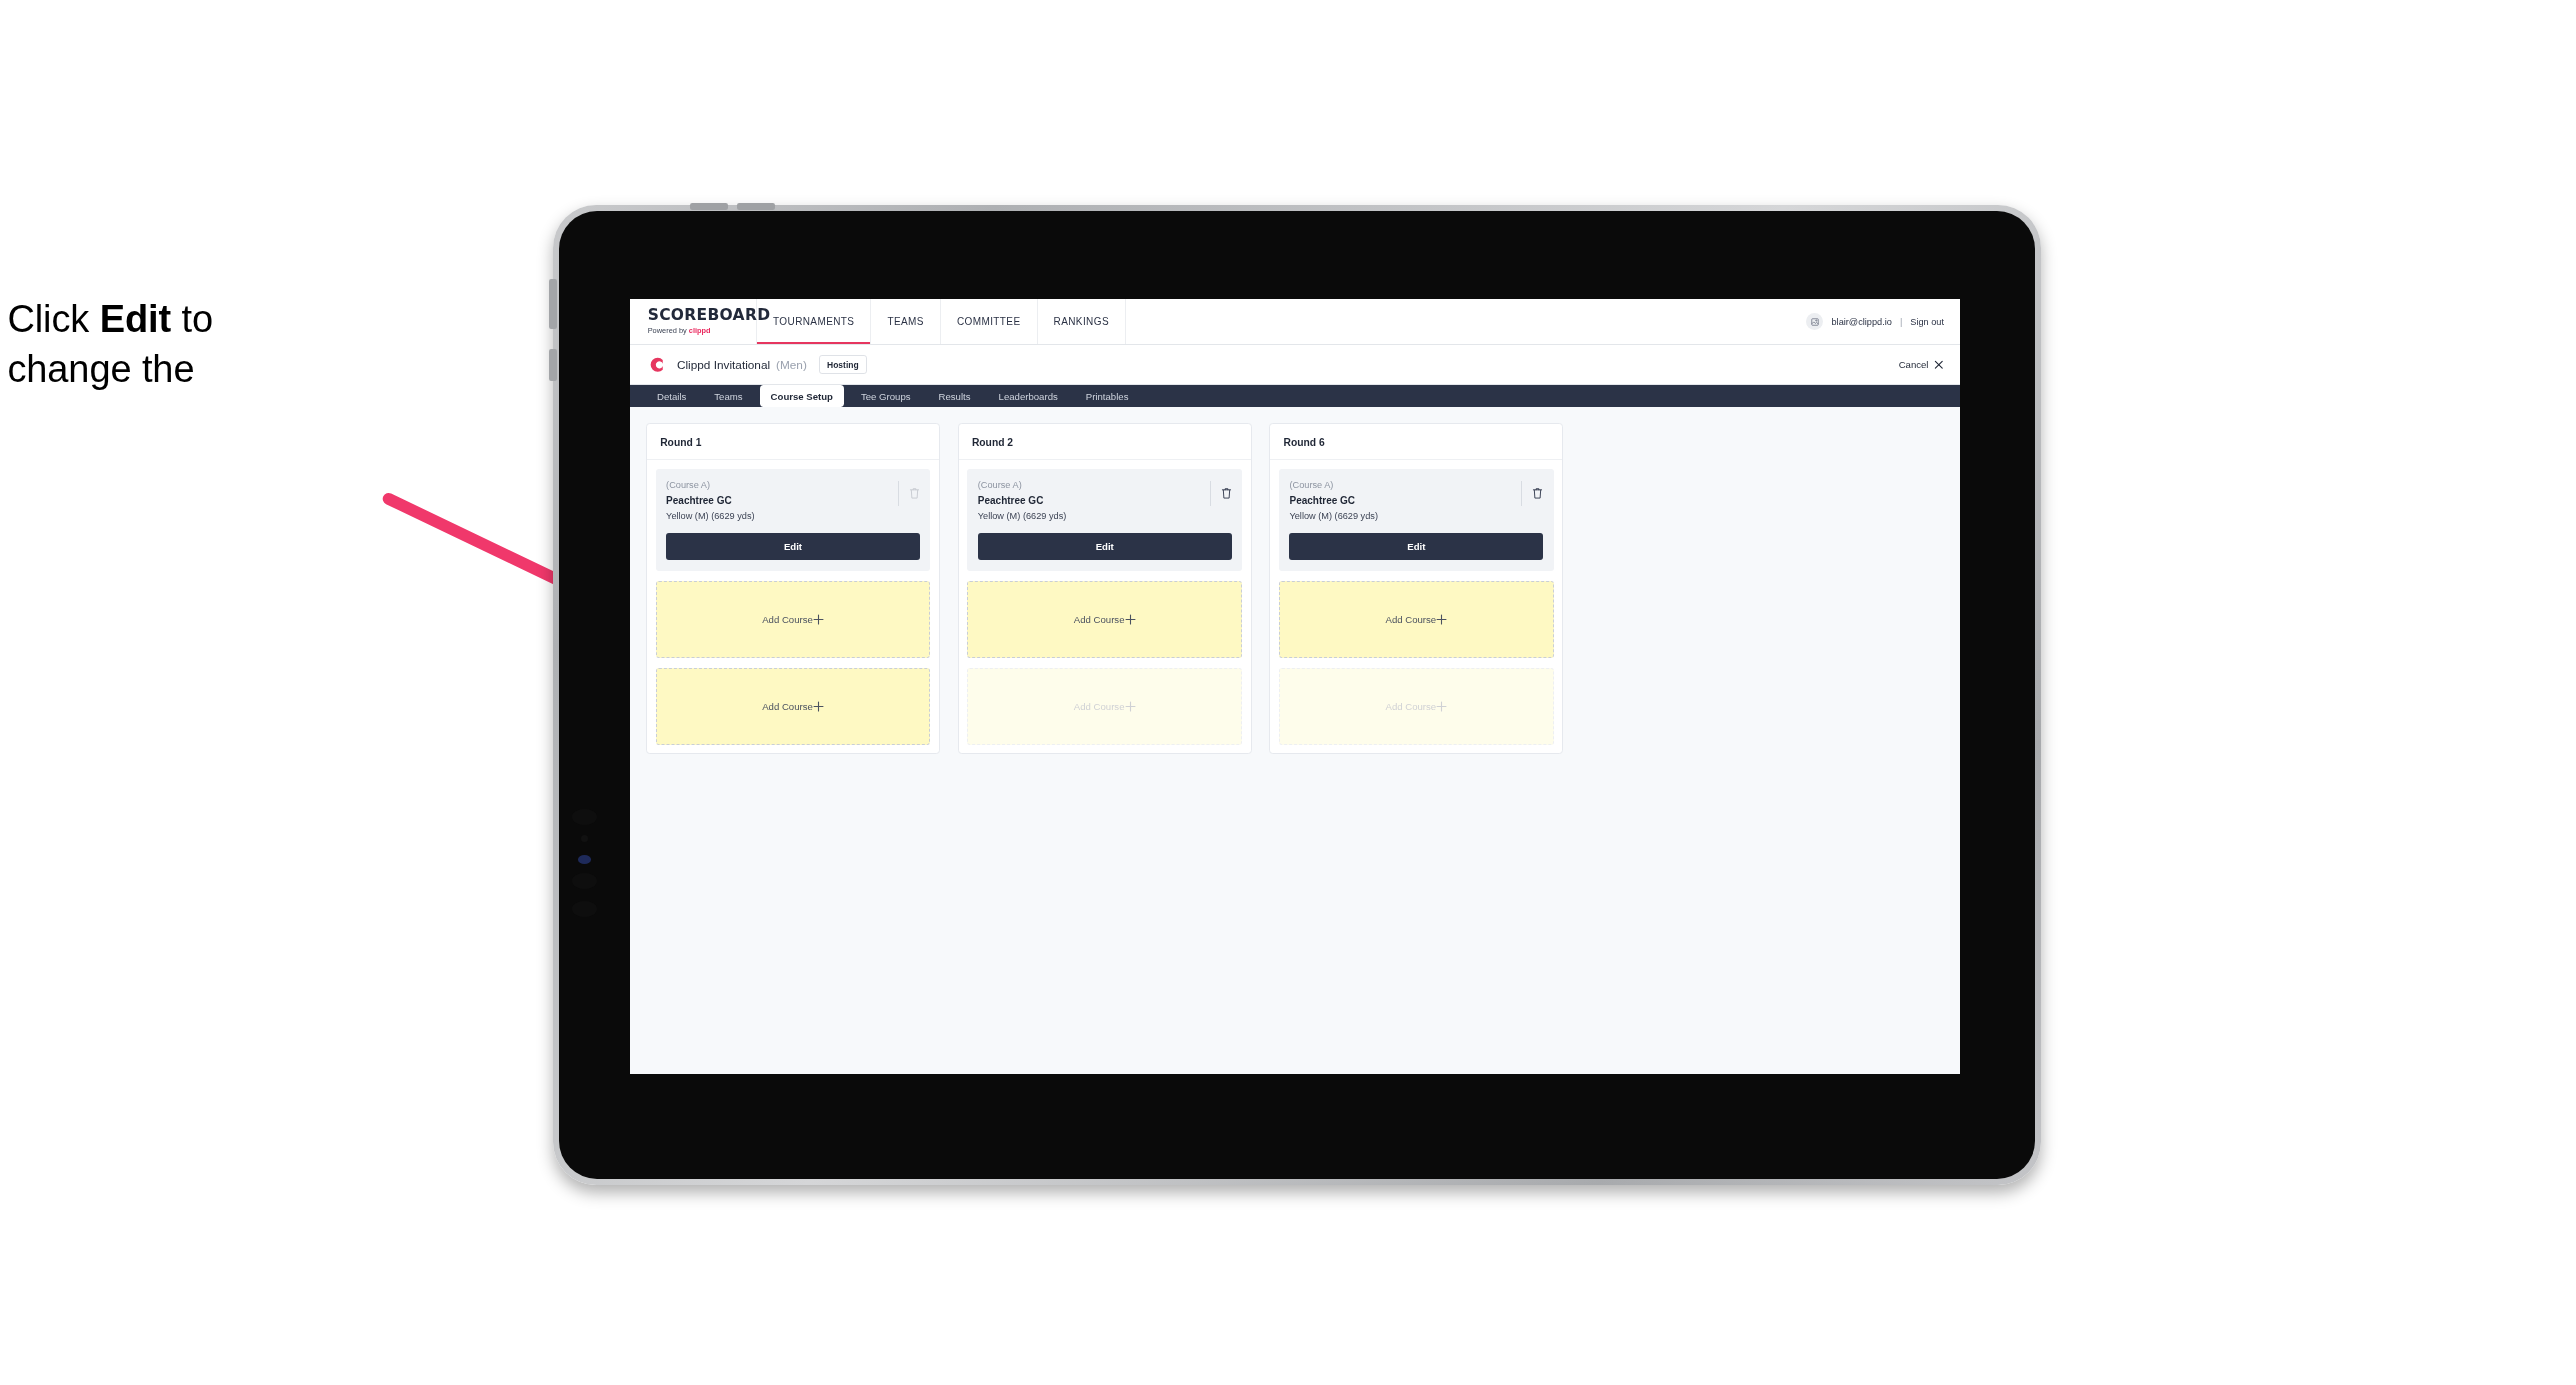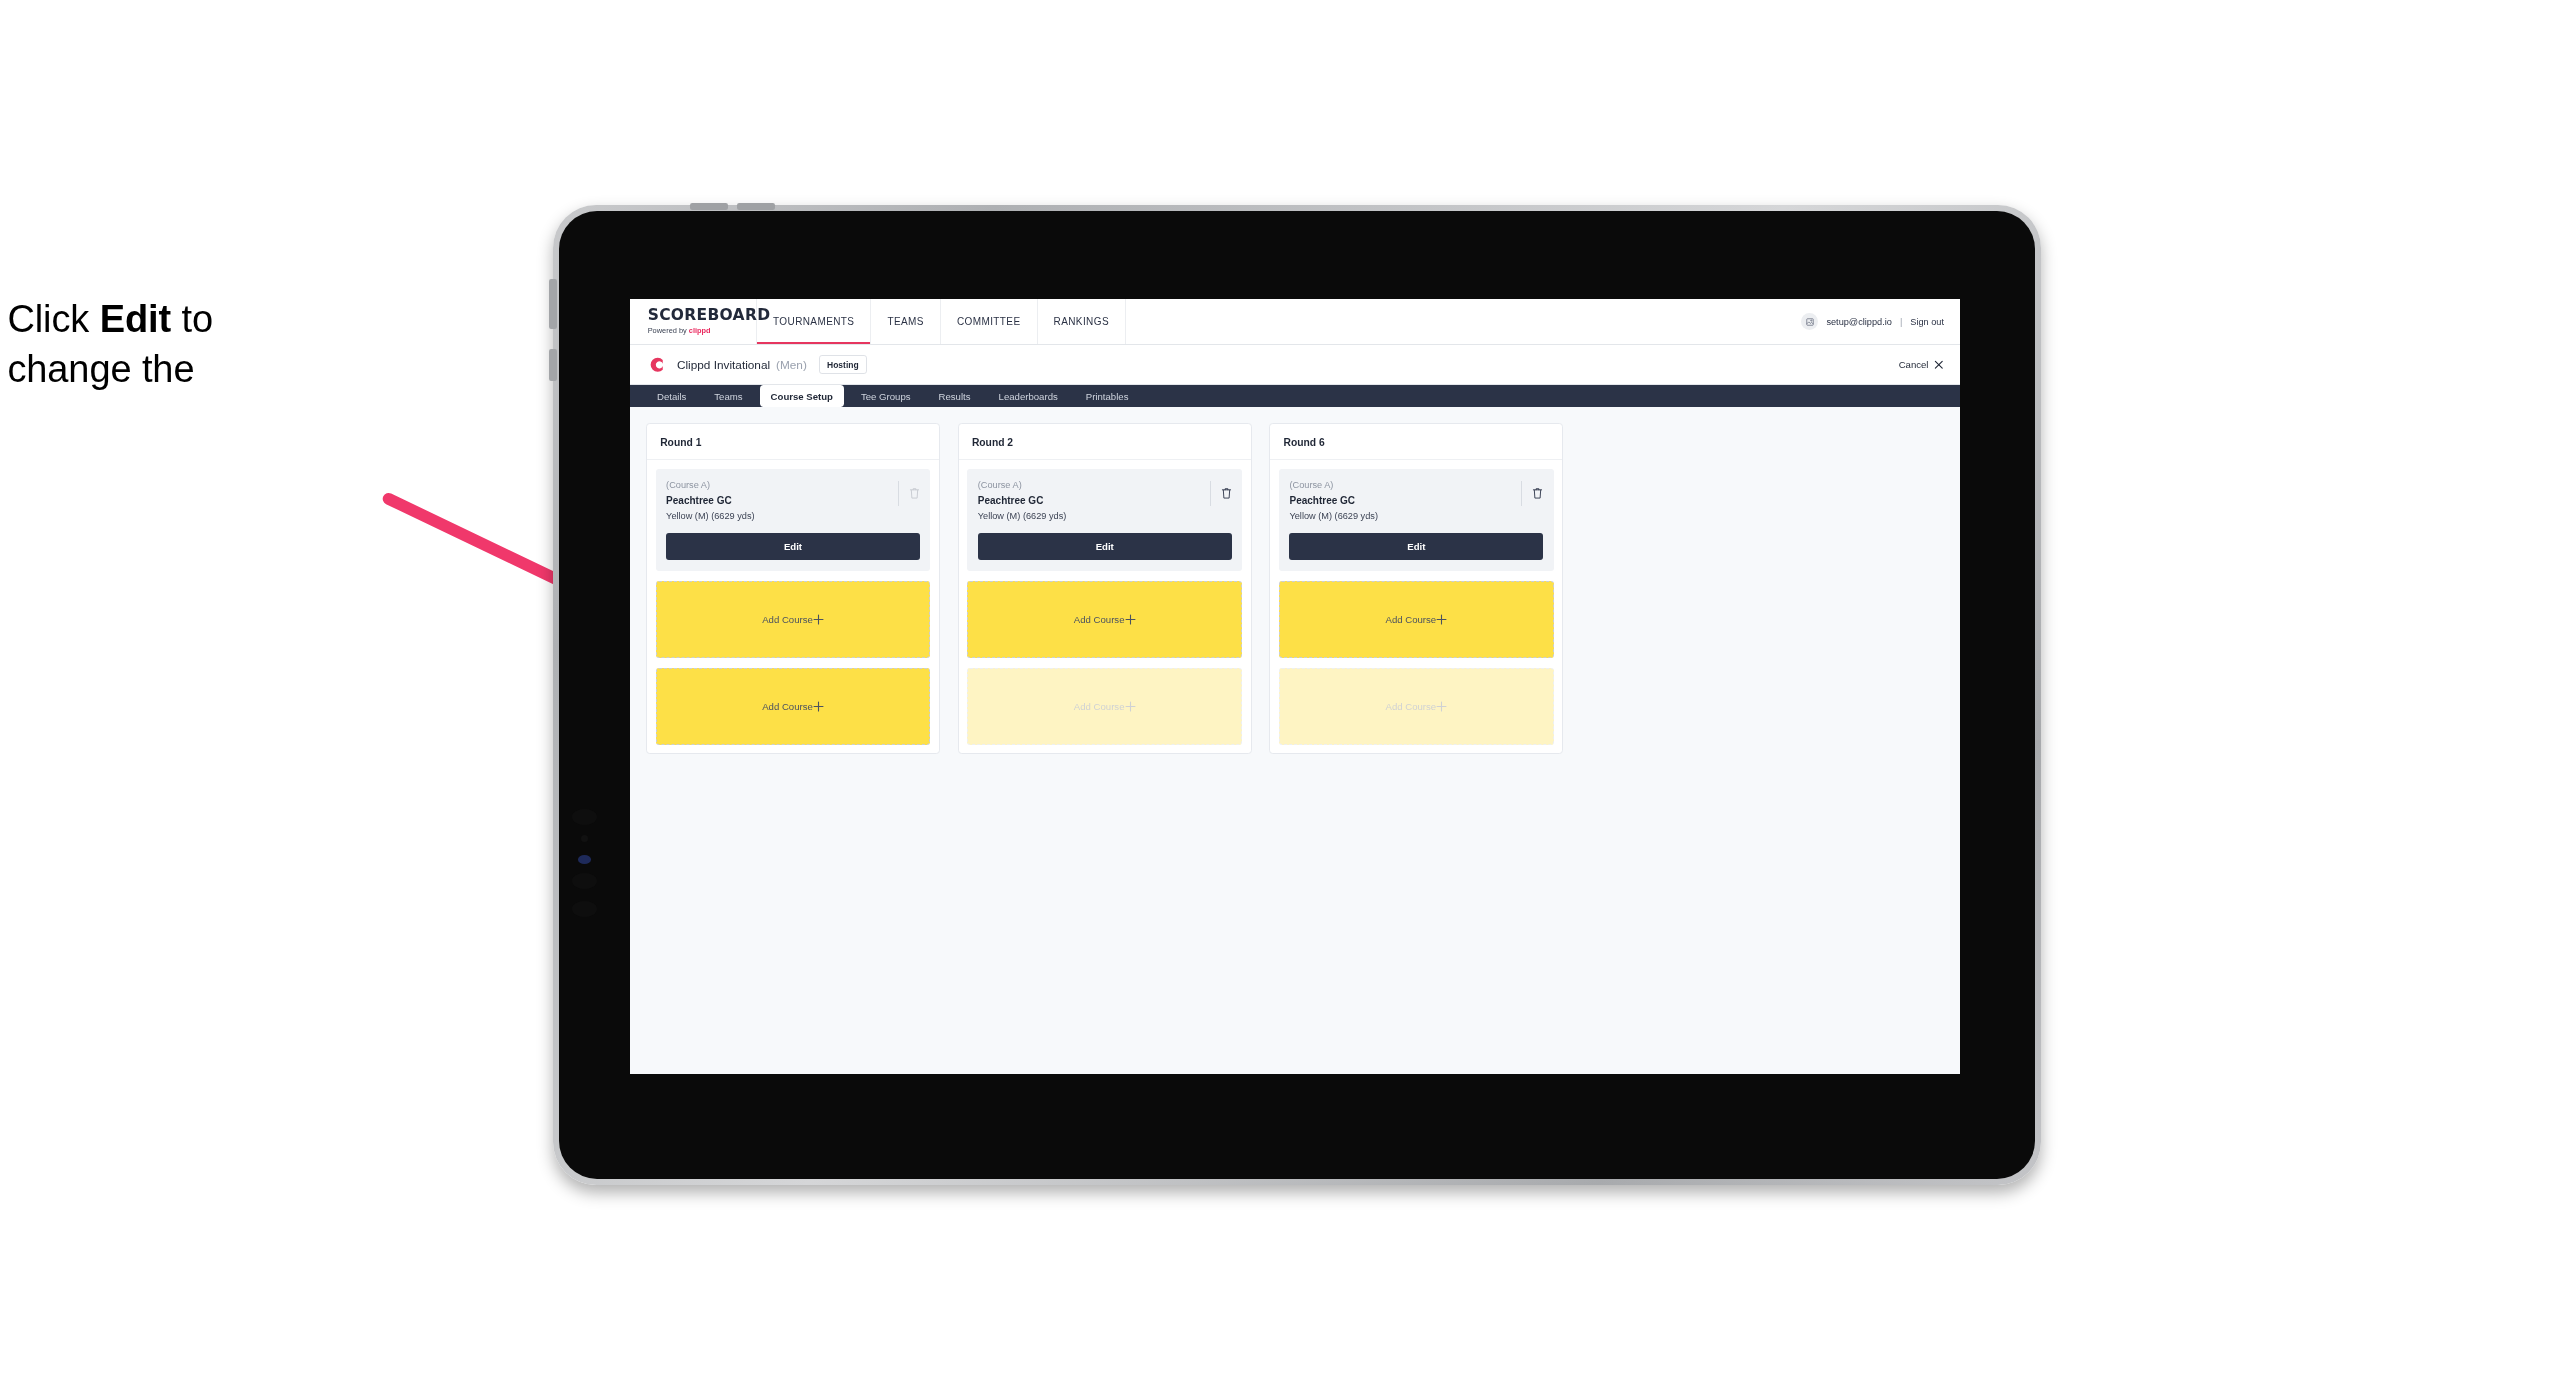--- a/index.html
+++ b/index.html
@@ -260,21 +260,21 @@
     cursor: pointer;
   }
   .add-course {
     margin: 10.3px 8.8px 0 8.8px;
     height: 77px;
     border: 0.7px dashed #c9ced7;
     border-radius: 2.9px;
     display: flex; align-items: center; justify-content: center;
     gap: 0;
     cursor: pointer;
-    background: #fde047;
+    background: #fef9c3;
   }
   .add-course .txt { font-size: 9.6px; color: #4b5260; }
   .add-course.faded { opacity: 0.32; }
   .add-course.faded .txt { color: #6c727d; }
 </style>
 </head>
 <body>
 
 <div id="annotation">
   <div class="line">
@@ -318,21 +318,21 @@
     </div>
 
     <div id="account">
       <div class="avatar">
         <svg width="8" height="8" viewBox="0 0 16 16" fill="none" stroke="#5c6375" stroke-width="1.4">
           <rect x="1.5" y="1.5" width="13" height="13" rx="1.5"></rect>
           <path d="M1.8 11.5 L5.5 7.8 L8.6 10.9 L11 8.6 L14.2 11.8"></path>
           <circle cx="10.6" cy="5.1" r="1.2"></circle>
         </svg>
       </div>
-      <div class="email">setup@clippd.io</div>
+      <div class="email">blair@clippd.io</div>
       <div class="divider">|</div>
       <div class="signout">Sign out</div>
     </div>
   </div>
 
   <div id="tourbar">
     <div id="tourlogo">
       <svg width="17.7" height="17.7" viewBox="0 0 24 24">
         <path d="M20 5.5 A9.5 9.5 0 1 0 20 18.5 L20 13.4 A4.8 4.8 0 1 1 20 10.6 Z" fill="#e6365f"></path>
       </svg>

